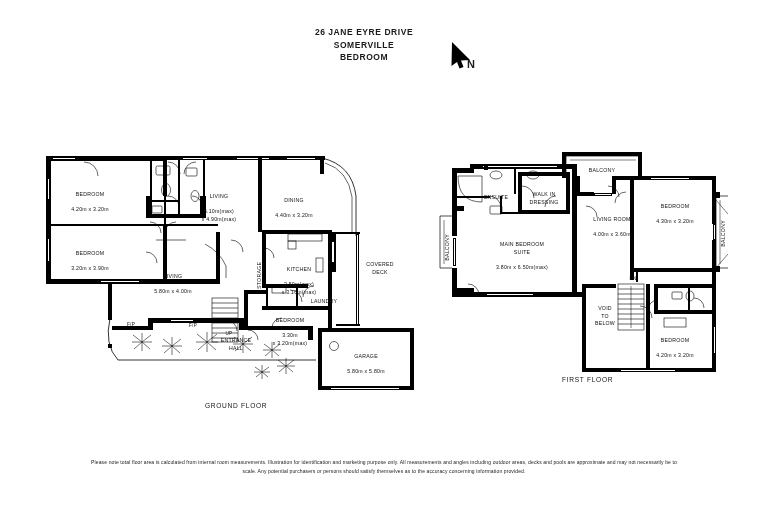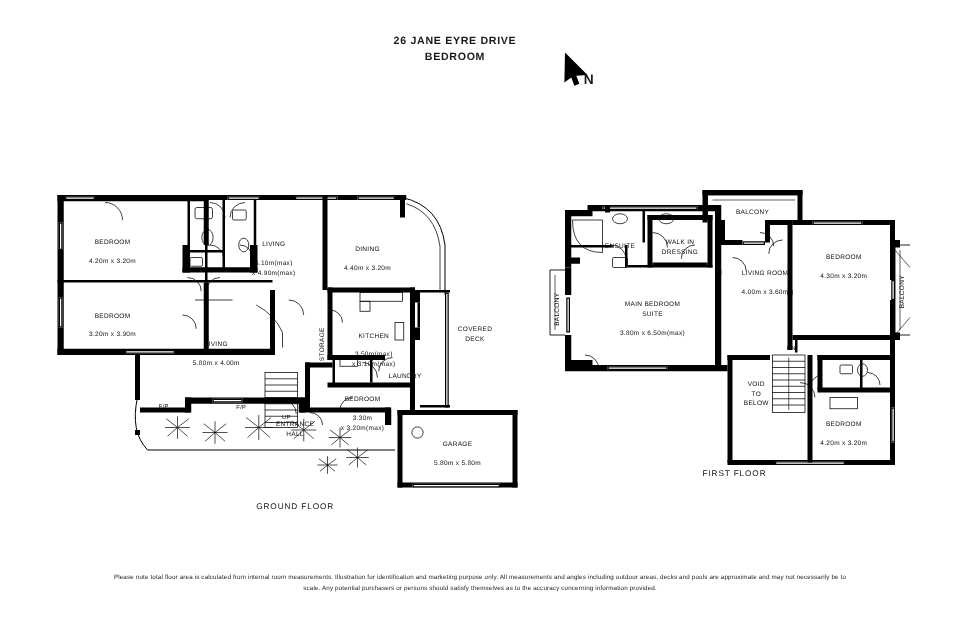--- a/index.html
+++ b/index.html
@@ -49,20 +49,21 @@
     font-size:5px;line-height:8.6px;color:#222;letter-spacing:.12px;
   }
 </style>
 </head>
 <body>
 
 <div class="stage">
 
   <div class="header">
     <div class="line">26 JANE EYRE DRIVE</div>
+    <div class="line">SOMERVILLE</div>
     <div class="line">BEDROOM</div>
   </div>
 
   <div class="compass">
     <svg width="40" height="36" viewBox="0 0 40 36">
       <path d="M4 2 L22 20 L13 20.5 L15.5 27 L11.5 28.5 L9 22 L3.5 26 Z" fill="#000"></path>
     </svg>
     <div class="nlbl">N</div>
   </div>
 

